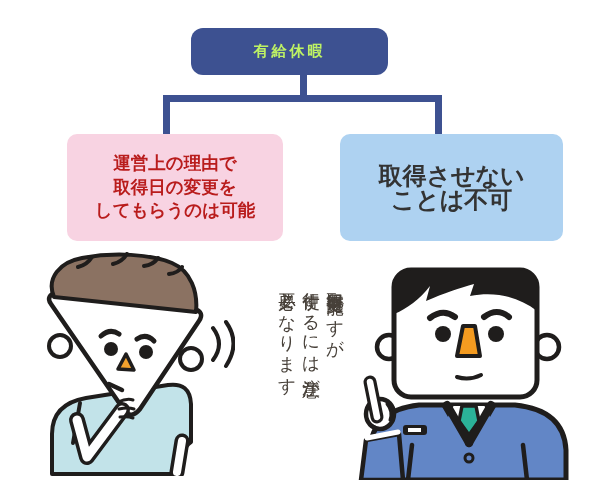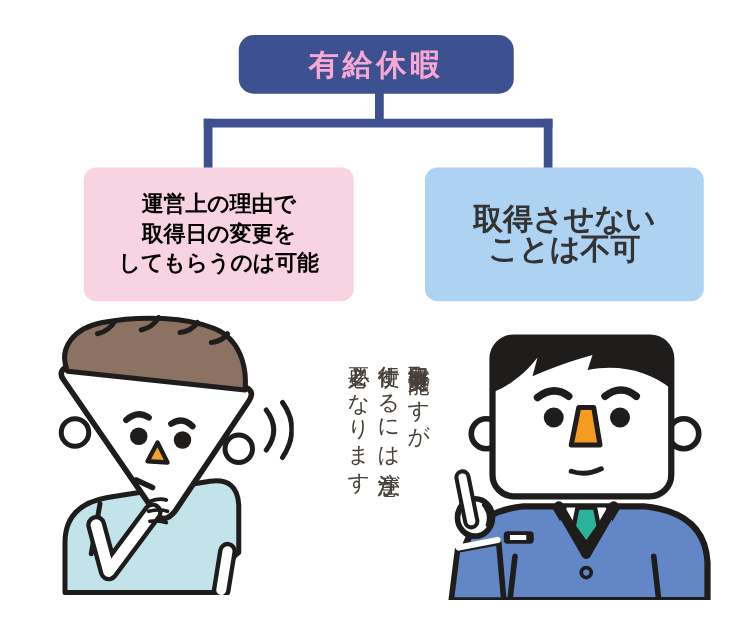--- a/index.html
+++ b/index.html
@@ -5,26 +5,26 @@
   html,body{margin:0;padding:0;background:#fff;}
   .stage{
     position:relative;width:600px;height:500px;background:#fff;overflow:hidden;
     font-family:"Liberation Sans",sans-serif;
   }
   .node{
     position:absolute;display:flex;align-items:center;justify-content:center;
     text-align:center;box-sizing:border-box;
   }
   .node-root{
-    left:191px;top:28px;width:220px;height:47px;background:#3d5191;border-radius:12px;
-    color:#f9a8d4;font-size:24px;font-weight:bold;letter-spacing:3px;
+    left:191px;top:28px;width:197px;height:47px;background:#3d5191;border-radius:12px;
+    color:#bef264;font-size:15px;font-weight:bold;letter-spacing:3px;
   }
   .node-left{
     left:67px;top:134px;width:216px;height:107px;background:#f8d3e2;border-radius:10px;
-    color:#000000;font-size:17.5px;font-weight:600;line-height:23.5px;white-space:pre-line;
+    color:#b91c1c;font-size:17.5px;font-weight:600;line-height:23.5px;white-space:pre-line;
   }
   .node-right{
     left:340px;top:134px;width:223px;height:107px;background:#aed2f1;border-radius:10px;
     color:#333;font-size:24px;font-weight:600;line-height:23.5px;white-space:pre-line;
   }
   .conn{position:absolute;background:#3d5191;}
   .conn-stub{left:300px;top:74px;width:7px;height:25px;}
   .conn-h{left:163px;top:95px;width:279px;height:7px;}
   .conn-dl{left:163px;top:95px;width:7px;height:42px;}
   .conn-dr{left:435px;top:95px;width:7px;height:42px;}

